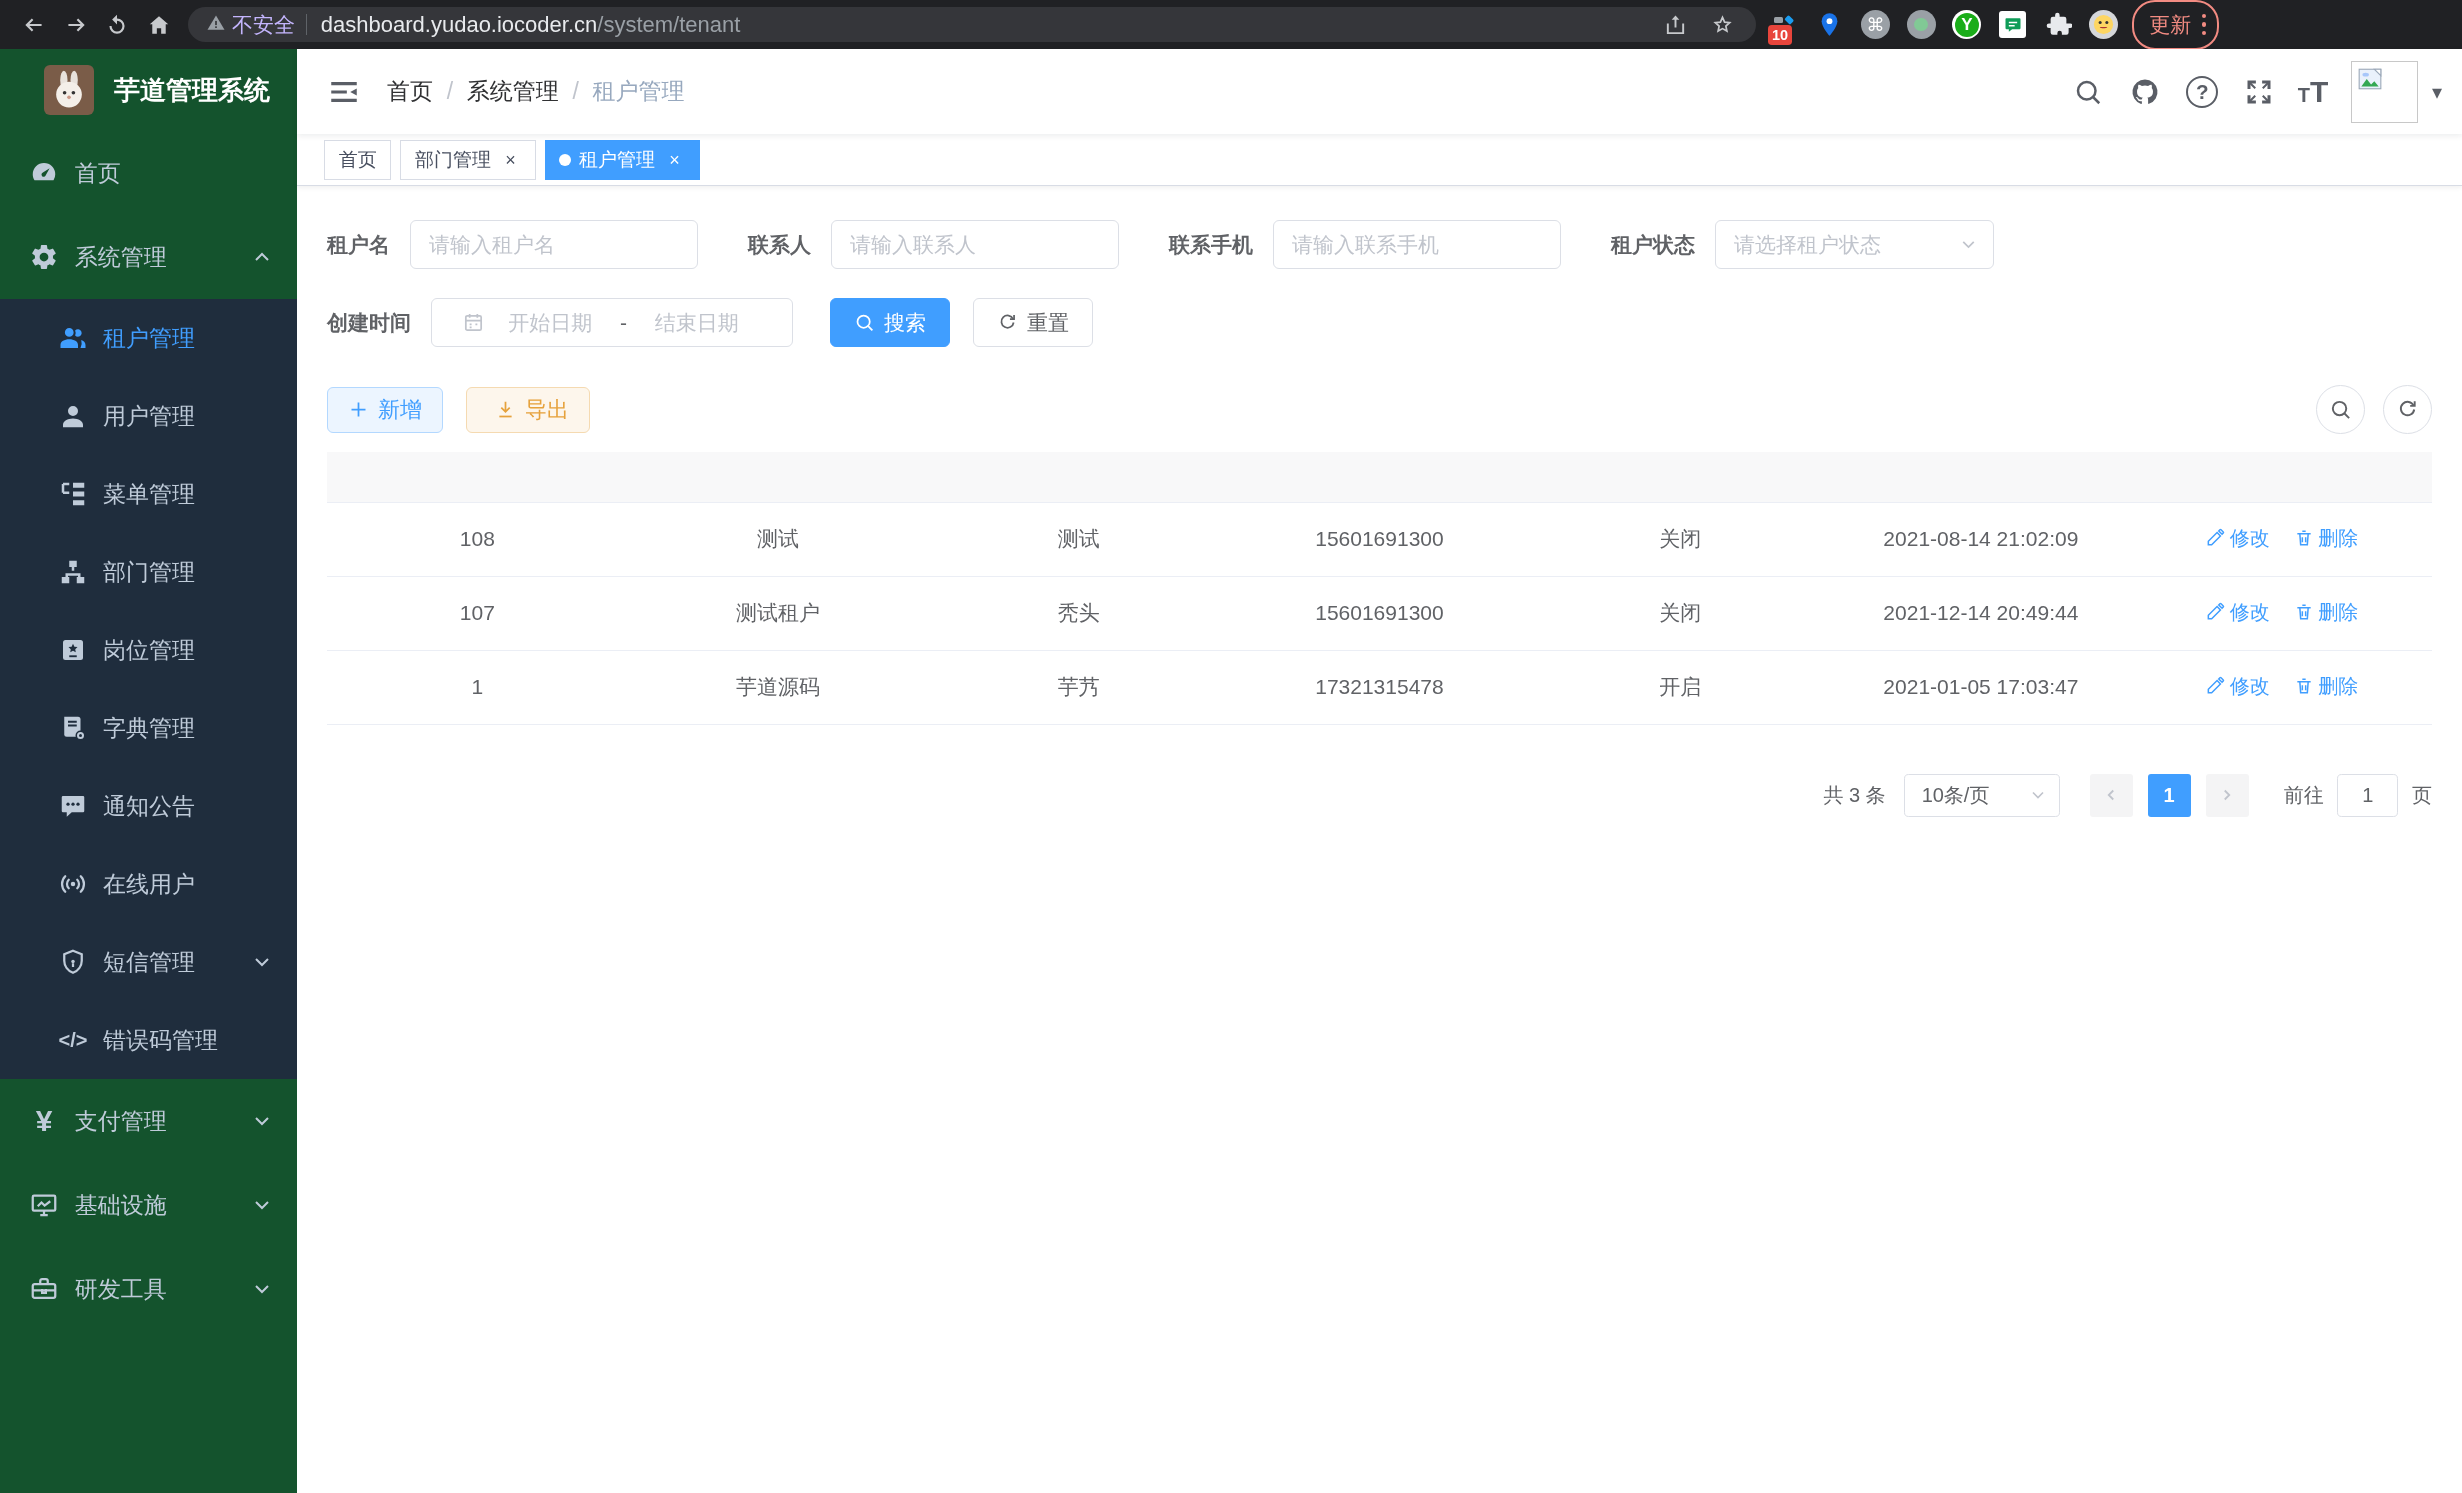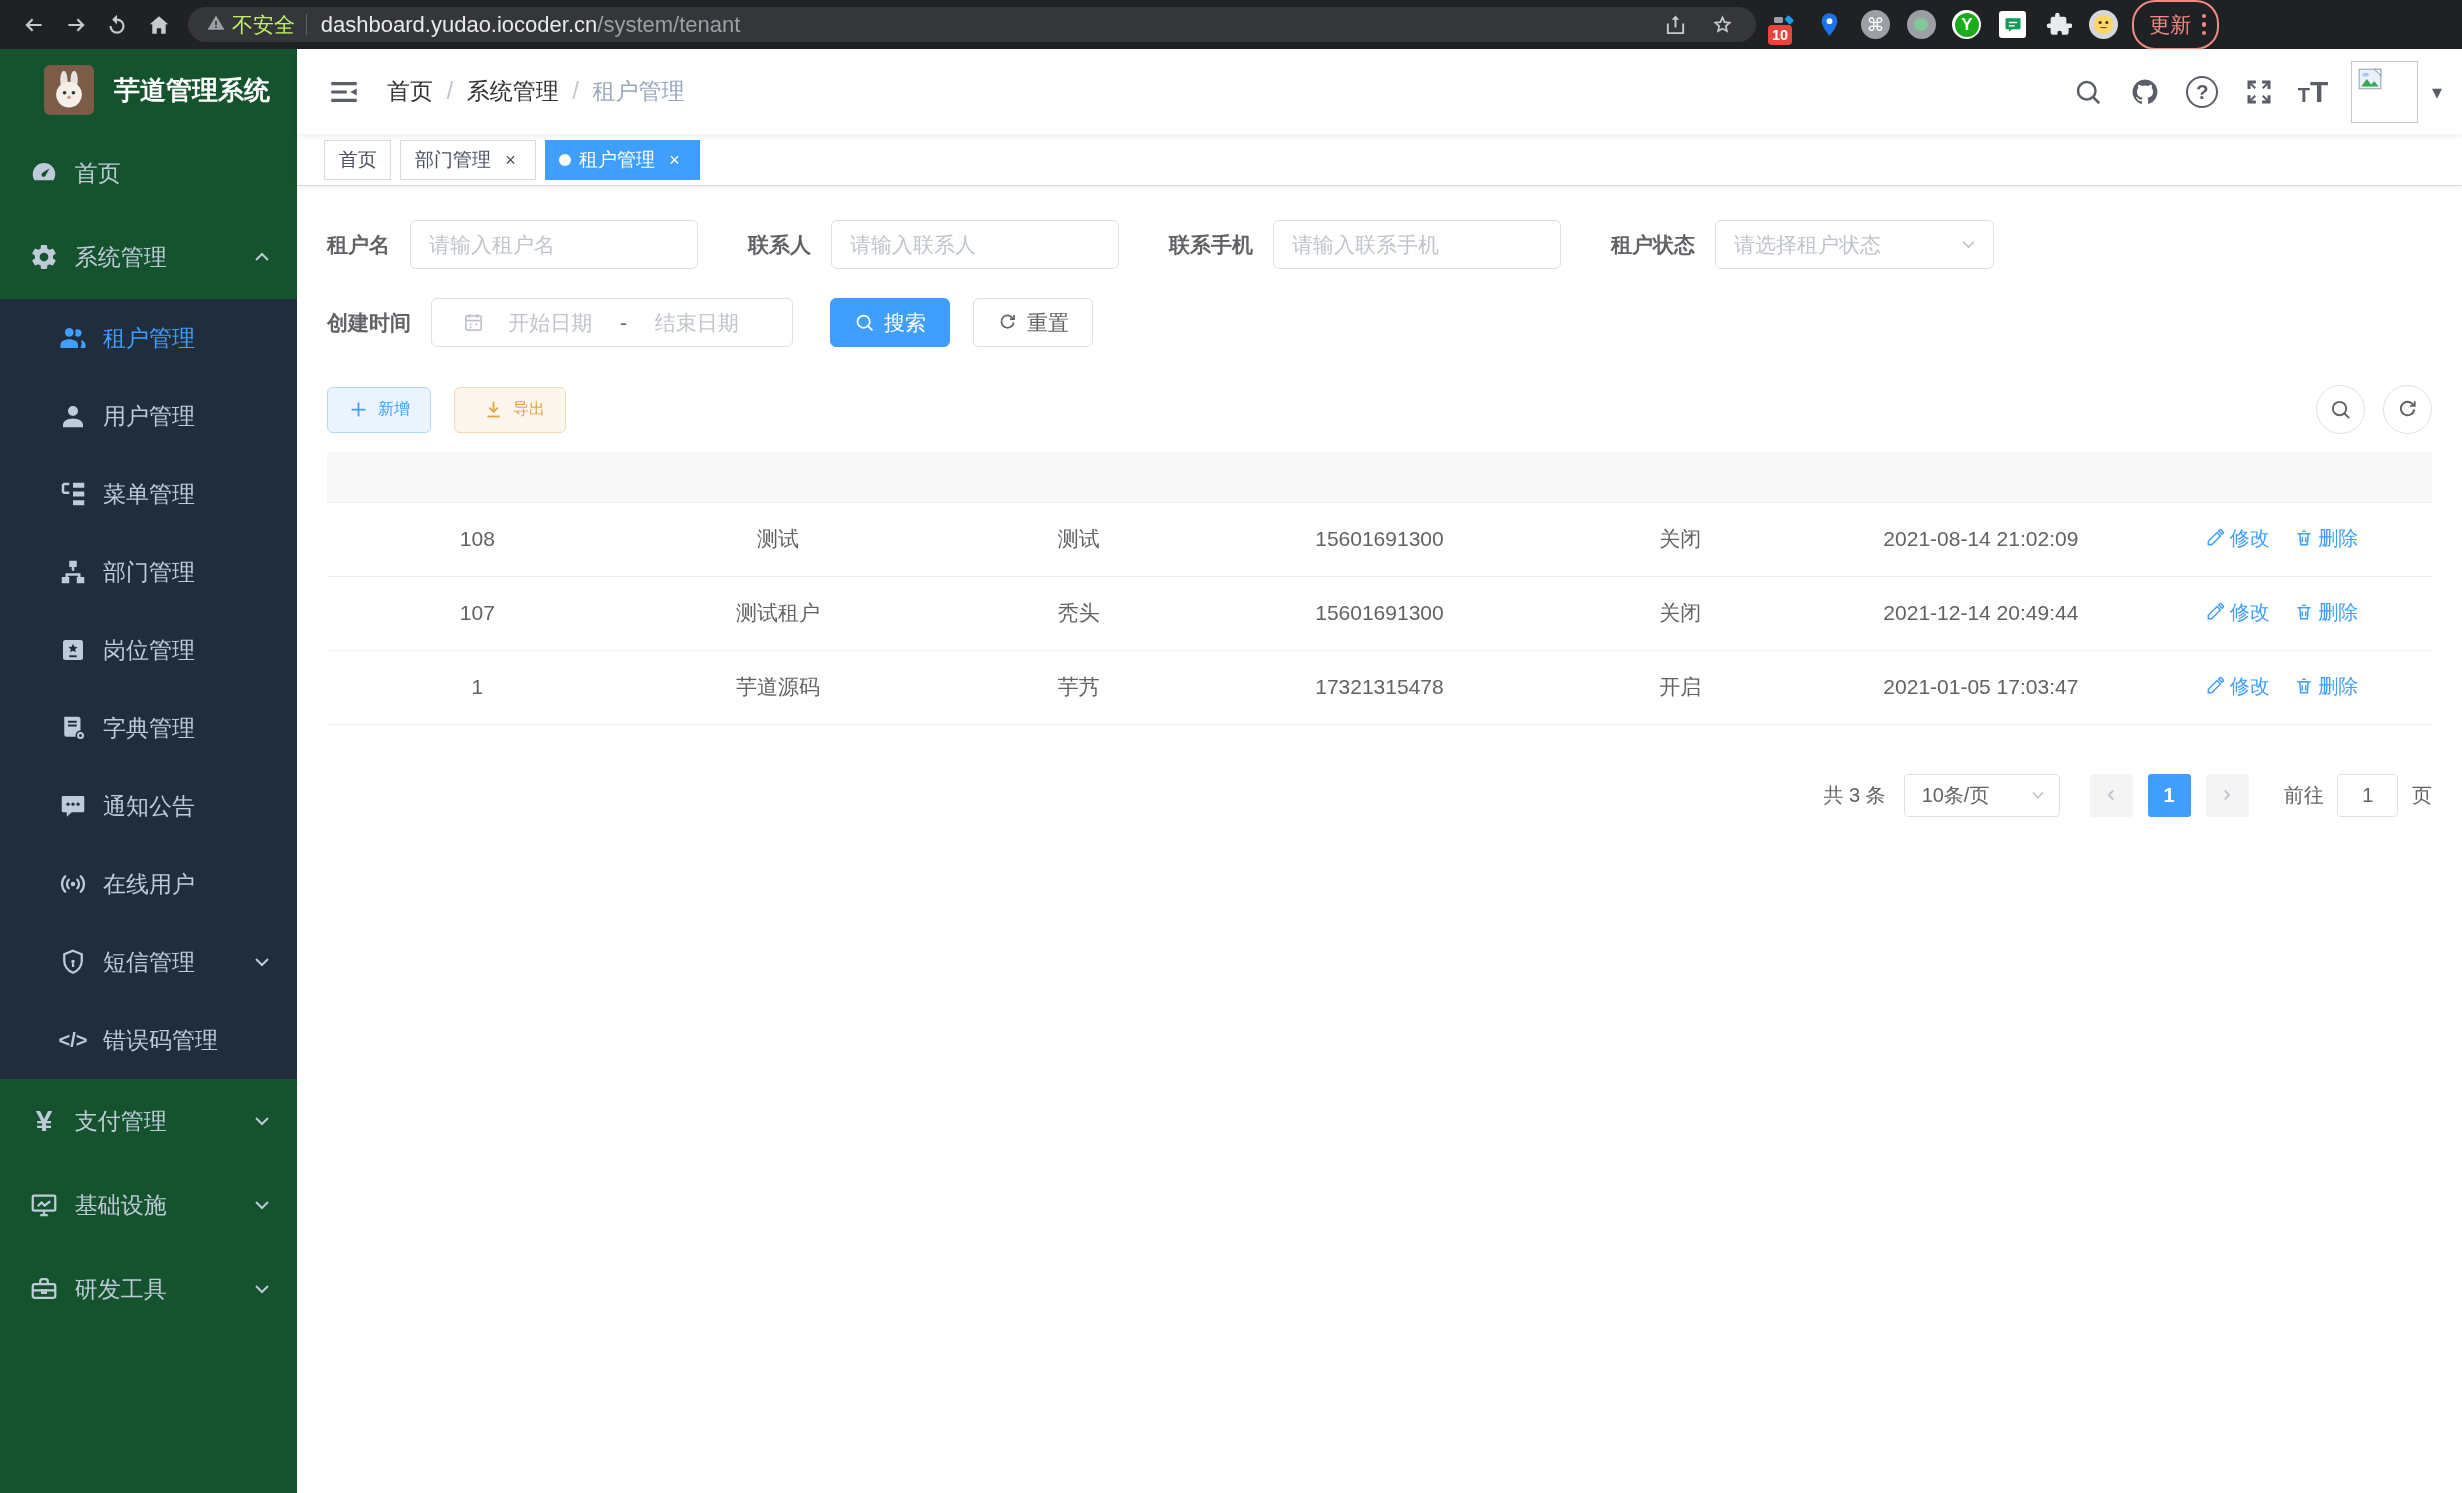--- a/index.html
+++ b/index.html
@@ -7,21 +7,21 @@
     font-family:"Liberation Sans","DejaVu Sans",sans-serif; background:#fff; }
 
   
   .chrome { height:49px; background:#202124; display:flex; align-items:center; padding:0 17px; }
   .chrome .nav-ic { width:34px; height:34px; display:flex; align-items:center; justify-content:center;
     color:#c7c9cc; flex:0 0 auto; margin-right:7.6px; }
   .chrome .nav-ic svg { width:26px; height:26px; }
   .omnibox { flex:0 0 auto; width:1568px; height:35px; background:#35363a; border-radius:17.5px;
     display:flex; align-items:center; padding:0 18px; margin:0 10.7px 0 4.6px; color:#e8eaed; }
   .omnibox .warn svg { width:20px; height:20px; }
-  .omnibox .sec { color:#bef264; font-size:21px; margin:0 10.7px 0 6px; }
+  .omnibox .sec { color:#c4b5fd; font-size:21px; margin:0 10.7px 0 6px; }
   .omnibox .divider { width:1.5px; height:21px; background:#5f6368; margin-right:13.7px; }
   .omnibox .url { font-size:22px; white-space:nowrap; }
   .omnibox .url .path { color:#9aa0a6; }
   .omnibox .spacer { flex:1; }
   .omnibox .ic { width:30px; height:30px; color:#c7c9cc; display:flex; align-items:center; justify-content:center; margin-left:17px; }
   .omnibox .ic svg { width:23px; height:23px; }
   .extensions { display:flex; align-items:center; gap:10.7px; margin-right:10.7px; }
   .ext { width:35px; height:35px; position:relative; display:flex; align-items:center; justify-content:center; }
   .ext svg { width:27px; height:27px; }
   .ext .badge { position:absolute; bottom:-3px; left:1.5px; background:#e8453c; color:#fff;
@@ -107,21 +107,21 @@
   .daterange svg { width:23px; height:23px; flex:0 0 auto; }
   .daterange .d-ph { flex:1; text-align:center; }
   .daterange .d-sep { color:#606266; padding:0 4.6px; }
   .btn { display:inline-flex; align-items:center; justify-content:center; border-radius:6px; font-size:21px;
     height:49px; padding:0 23px; cursor:pointer; border:1.5px solid transparent; white-space:nowrap; }
   .btn svg { width:21px; height:21px; margin-right:9px; }
   .btn-primary { background:#409EFF; color:#fff; border-color:#409EFF; margin-right:23px; }
   .btn-plain { background:#fff; color:#606266; border-color:#dcdfe6; }
 
   .toolbar { display:flex; align-items:center; margin:38px 0 18px 0; }
-  .btn-sm { height:46px; font-size:16px; padding:0 20px; }
+  .btn-sm { height:46px; font-size:22px; padding:0 20px; }
   .btn-add { background:#ecf5ff; border-color:#b3d8ff; color:#409EFF; margin-right:23px; }
   .btn-export { background:#fdf6ec; border-color:#f5dab1; color:#E6A23C;padding-left:28px; }
   .toolbar .spacer { flex:1; }
   .circle-btn { width:49px; height:49px; border-radius:50%; border:1.5px solid #dcdfe6; color:#606266;
     display:flex; align-items:center; justify-content:center; margin-left:18px; cursor:pointer; background:#fff; }
   .circle-btn svg { width:23px; height:23px; }
 
   
   table { width:100%; border-collapse:collapse; table-layout:fixed; }
   thead th { background:#f8f8f9; color:#515a6e; font-size:21px; font-weight:bold; height:50px; text-align:center;

